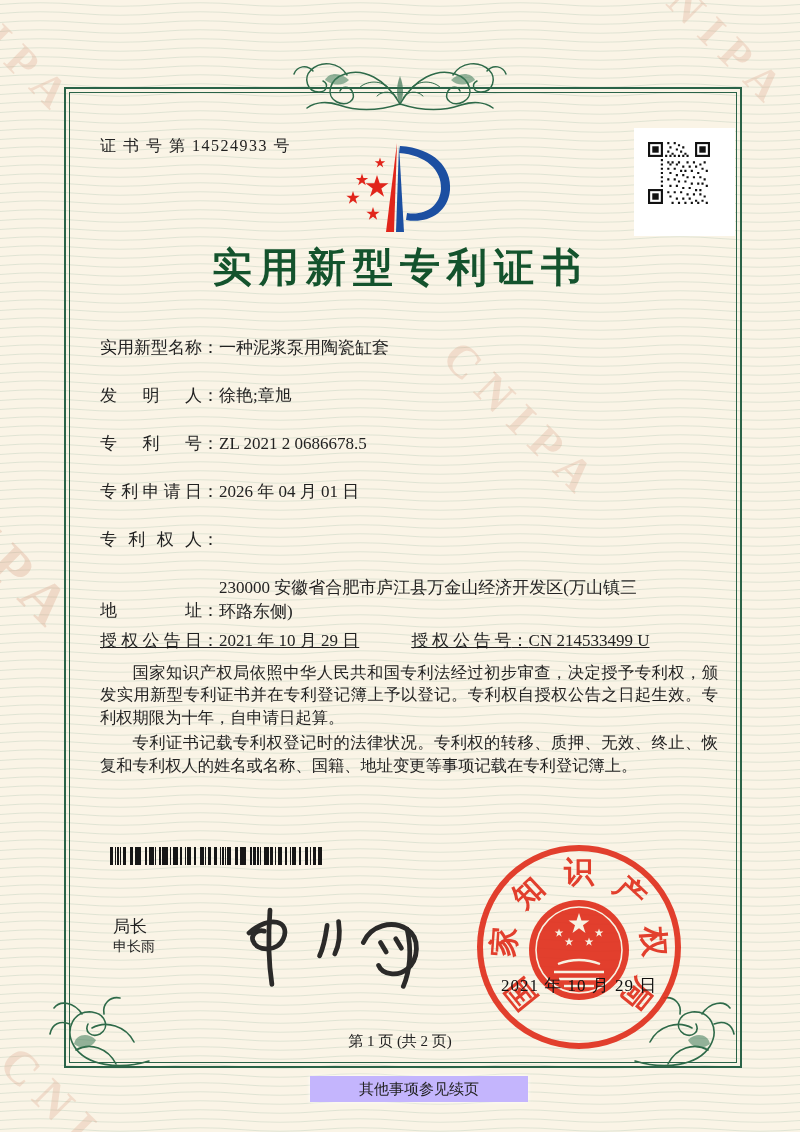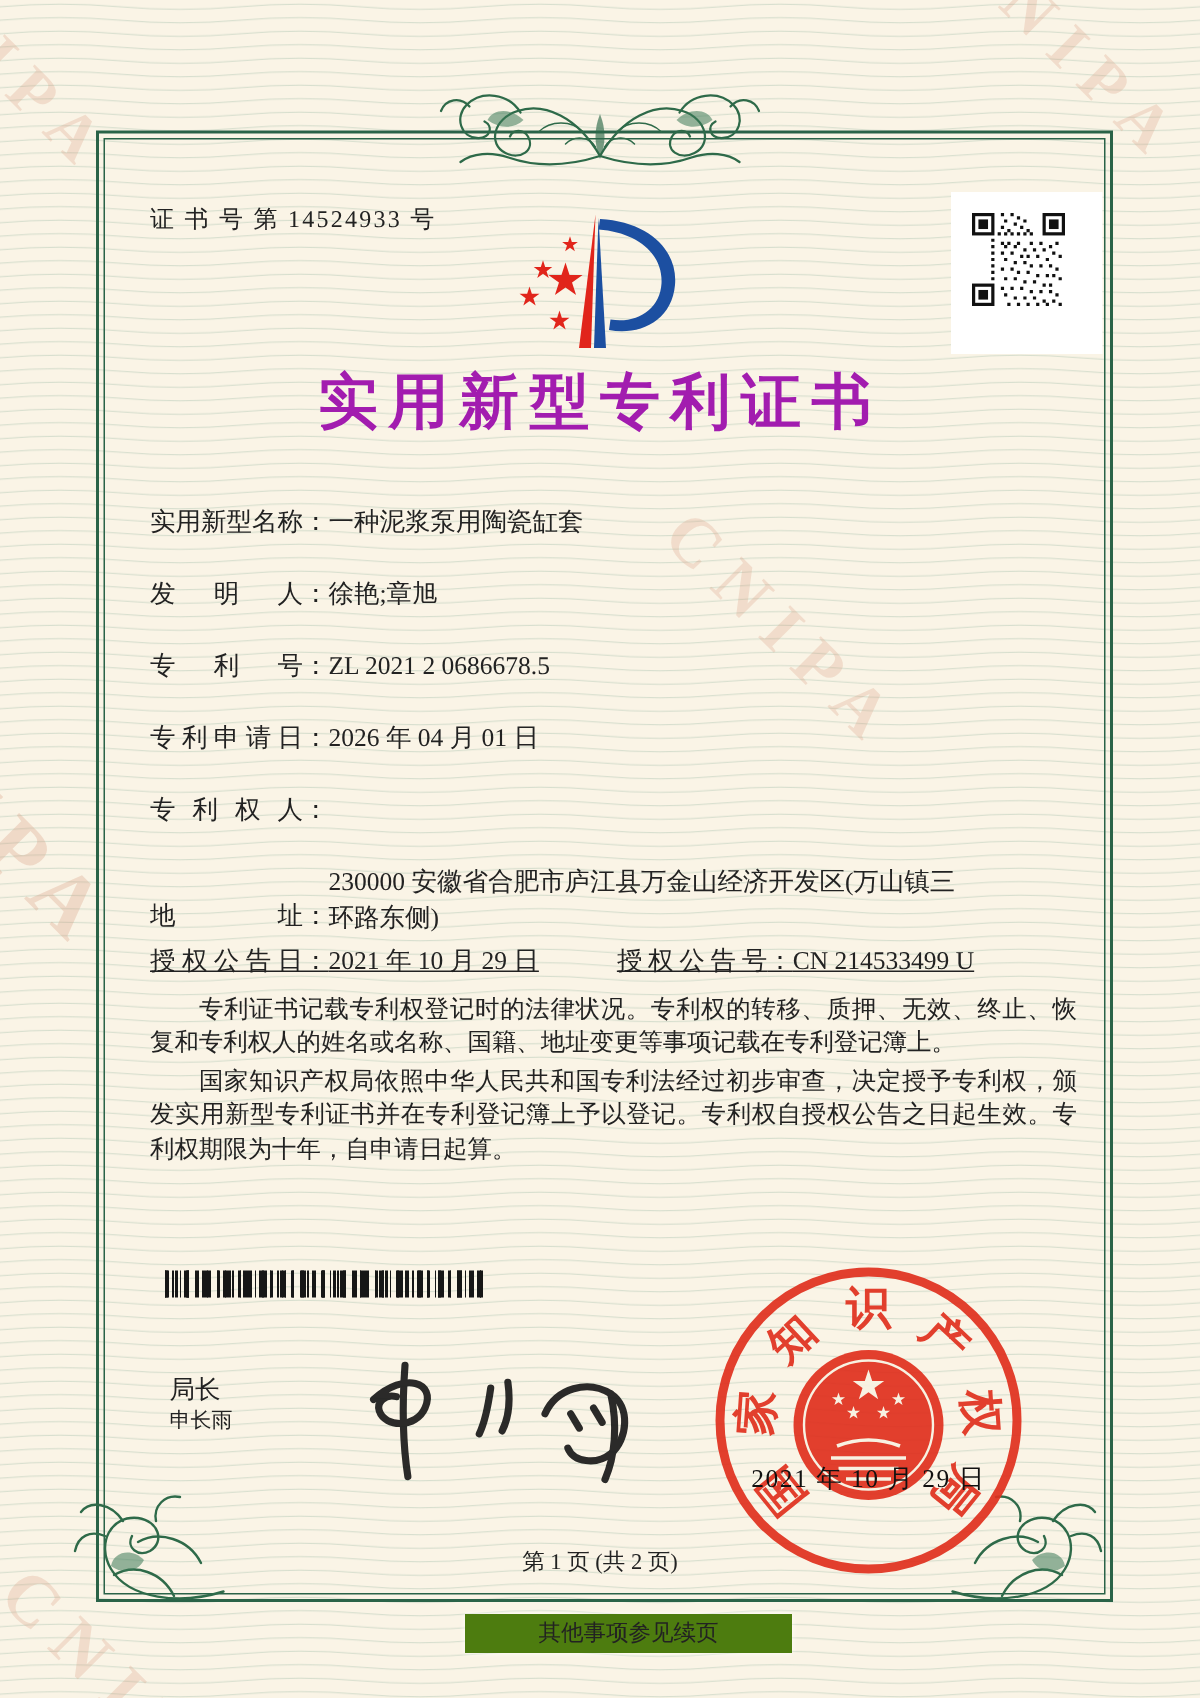--- a/index.html
+++ b/index.html
@@ -23,21 +23,21 @@
   .orn{position:absolute;z-index:3;}
 
   .cert-no{position:absolute;left:100px;top:136px;font-size:16px;letter-spacing:1.5px;z-index:4;}
 
   .logo{position:absolute;left:330px;top:130px;z-index:4;}
 
   .qr-patch{position:absolute;left:634px;top:128px;width:101px;height:108px;background:#fff;z-index:4;}
   .qr{position:absolute;left:14px;top:14px;}
 
   .title{position:absolute;left:0;right:0;top:240px;text-align:center;
-         font-size:40px;font-weight:700;letter-spacing:7px;color:#a21caf;z-index:4;}
+         font-size:40px;font-weight:700;letter-spacing:7px;color:#14532d;z-index:4;}
 
   .content{position:absolute;left:100px;top:334px;width:618px;font-size:17px;z-index:4;}
   .frow{display:flex;line-height:27px;margin-bottom:21px;align-items:flex-end;}
   .flabel{display:inline-block;width:6em;text-align:justify;text-align-last:justify;flex:none;}
   .fcolon{flex:none;}
   .fvalue{flex:none;}
   .addr-row{margin-bottom:3px;}
   .addr-row .fvalue{max-width:432px;line-height:24px;padding-top:1.5px;}
   .grant-row{margin-bottom:0;text-decoration:underline;}
   .pair2{margin-left:52px;display:flex;}
@@ -55,21 +55,21 @@
 
   .director-title{position:absolute;left:113px;top:915px;font-size:17px;z-index:4;}
   .director-name{position:absolute;left:113px;top:938px;font-size:14px;z-index:4;text-align:right;}
   .signature{position:absolute;left:215px;top:893px;z-index:4;}
 
   .seal{position:absolute;left:474px;top:842px;z-index:5;opacity:.92;}
   .seal-date{position:absolute;left:464px;top:974px;width:230px;text-align:center;
              font-size:17px;color:#111;letter-spacing:1px;z-index:6;}
 
   .page-info{position:absolute;left:0;right:0;top:1032px;text-align:center;font-size:15px;z-index:4;}
-  .cont-note{position:absolute;left:310px;top:1076px;width:218px;background:#4d7c0f;
+  .cont-note{position:absolute;left:310px;top:1076px;width:218px;background:#c4b5fd;
              text-align:center;font-size:15px;line-height:26px;z-index:4;box-shadow:0 0 4px rgba(255,255,255,.9);}
 </style>
 </head>
 <body>
 
 <div class="page">
 
   <svg width="0" height="0" style="position:absolute">
     <defs>
       <path id="st" d="M0,-1 L0.2245,-0.309 0.951,-0.309 0.363,0.118 0.588,0.809 0,0.382 -0.588,0.809 -0.363,0.118 -0.951,-0.309 -0.2245,-0.309 Z"></path>
@@ -206,22 +206,22 @@
         <span class="fcolon">：</span>
       <span class="fvalue">2021 年 10 月 29 日</span>
       <span class="pair2">
         <span class="flabel">授权公告号</span>
           <span class="fcolon">：</span>
         <span class="fvalue">CN 214533499 U</span>
       </span>
     </div>
 
     <div class="paras">
+      <p>国家知识产权局依照中华人民共和国专利法经过初步审查，决定授予专利权，颁发实用新型专利证书并在专利登记簿上予以登记。专利权自授权公告之日起生效。专利权期限为十年，自申请日起算。</p>
       <p>专利证书记载专利权登记时的法律状况。专利权的转移、质押、无效、终止、恢复和专利权人的姓名或名称、国籍、地址变更等事项记载在专利登记簿上。</p>
-      <p>国家知识产权局依照中华人民共和国专利法经过初步审查，决定授予专利权，颁发实用新型专利证书并在专利登记簿上予以登记。专利权自授权公告之日起生效。专利权期限为十年，自申请日起算。</p>
     </div>
   </div>
 
   <div class="barcode"></div>
 
   <div class="director-title">局长</div>
   <div class="director-name">申长雨</div>
 
   <svg class="signature" width="230" height="100" viewBox="0 0 230 105">
     <g stroke="#151515" fill="none" stroke-width="5" stroke-linecap="round" opacity=".9">

